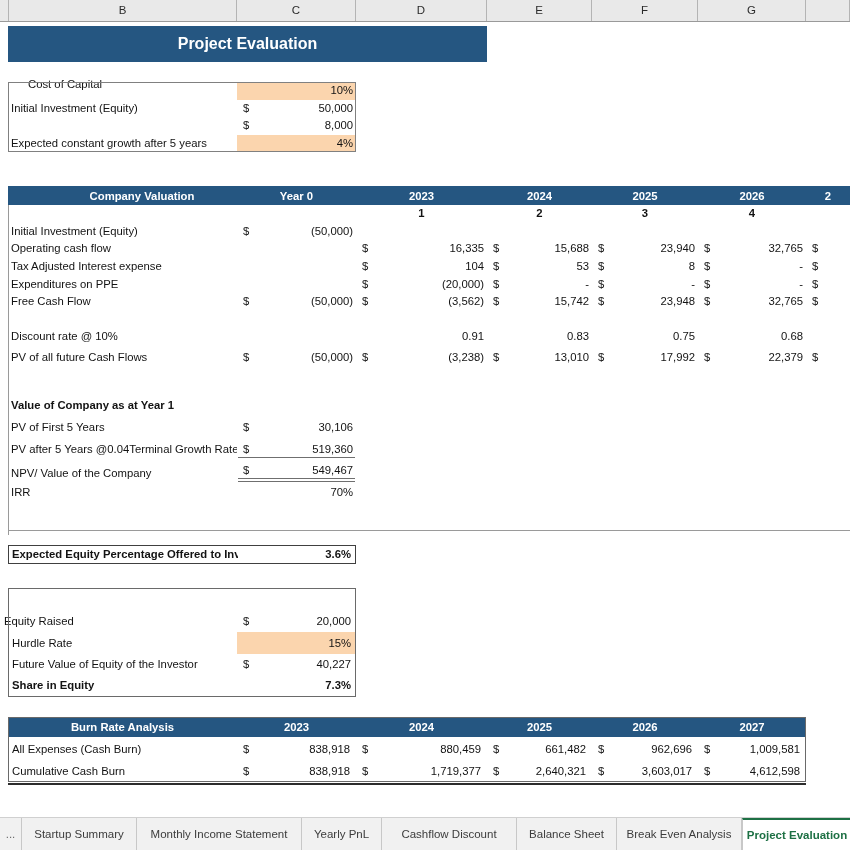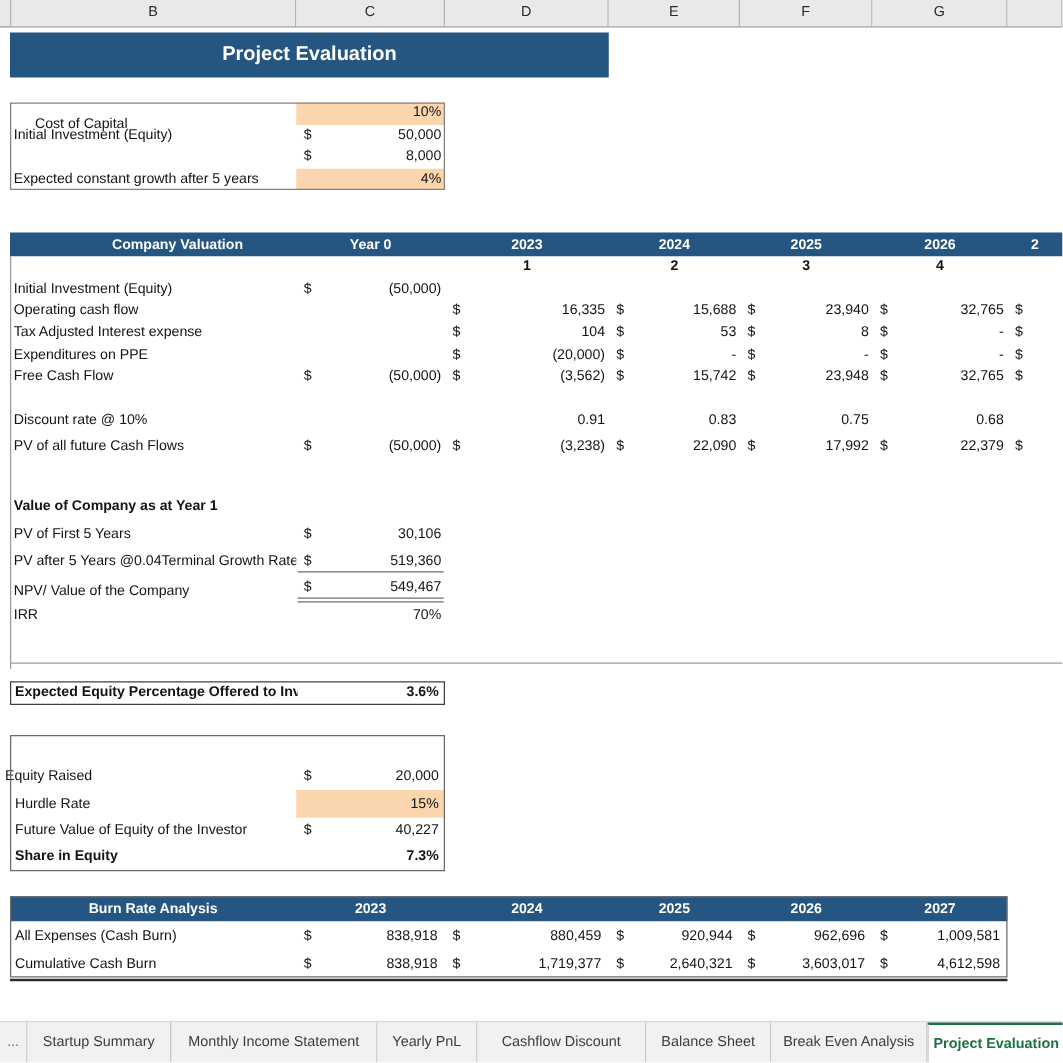--- a/index.html
+++ b/index.html
@@ -120,21 +120,21 @@
       <div class="colhdr" style="left: 356px; width: 131px;">D</div>
       <div class="colhdr" style="left: 487px; width: 105px;">E</div>
       <div class="colhdr" style="left: 592px; width: 106px;">F</div>
       <div class="colhdr" style="left: 698px; width: 108px;">G</div>
       <div class="colhdr" style="left: 806px; width: 44px;"></div>
     </div>
     <div class="banner title" style="left: 8px; top: 26px; width: 479px; height: 36px;">
       <span>Project Evaluation</span>
     </div>
     <div style="position: absolute; left: 237px; top: 82px; width: 119px; height: 17.6px; background: rgb(251, 213, 174);"></div>
-    <div class="cell l pad-l" style="left: 8px; top: 91px; width: 229px; height: 17.6px; padding-left: 20px;">Cost of Capital</div>
+    <div class="cell l pad-l" style="left: 8px; top: 76px; width: 229px; height: 17.6px; padding-left: 20px;">Cost of Capital</div>
     <div class="cell r pad-r" style="left: 237px; top: 82px; width: 119px; height: 17.6px;">10%</div>
     <div class="cell l pad-l" style="left: 8px; top: 99.6px; width: 229px; height: 17.6px;">Initial Investment (Equity)</div>
     <div class="cell l pad-l" style="left: 240px; top: 99.6px; width: 14px; height: 17.6px;">$</div>
     <div class="cell r pad-r" style="left: 237px; top: 99.6px; width: 119px; height: 17.6px;">50,000</div>
     <div class="cell l pad-l" style="left: 240px; top: 117.2px; width: 14px; height: 17.6px;">$</div>
     <div class="cell r pad-r" style="left: 237px; top: 117.2px; width: 119px; height: 17.6px;">8,000</div>
     <div style="position: absolute; left: 237px; top: 134.8px; width: 119px; height: 17.6px; background: rgb(251, 213, 174);"></div>
     <div class="cell l pad-l" style="left: 8px; top: 134.8px; width: 229px; height: 17.6px;">Expected constant growth after 5 years</div>
     <div class="cell r pad-r" style="left: 237px; top: 134.8px; width: 119px; height: 17.6px;">4%</div>
     <div class="box-outline" style="left: 8px; top: 82px; width: 348px; height: 70.4px; border-color: rgb(128, 128, 128);"></div>
@@ -199,21 +199,21 @@
     <div class="cell r pad-r" style="left: 356px; top: 328.2px; width: 131px; height: 17.6px;">0.91</div>
     <div class="cell r pad-r" style="left: 487px; top: 328.2px; width: 105px; height: 17.6px;">0.83</div>
     <div class="cell r pad-r" style="left: 592px; top: 328.2px; width: 106px; height: 17.6px;">0.75</div>
     <div class="cell r pad-r" style="left: 698px; top: 328.2px; width: 108px; height: 17.6px;">0.68</div>
     <div class="cell l pad-l" style="left: 8px; top: 349.32px; width: 229px; height: 17.6px;">PV of all future Cash Flows</div>
     <div class="cell l pad-l" style="left: 240px; top: 349.32px; width: 14px; height: 17.6px;">$</div>
     <div class="cell r pad-r" style="left: 237px; top: 349.32px; width: 119px; height: 17.6px;">(50,000)</div>
     <div class="cell l pad-l" style="left: 359px; top: 349.32px; width: 14px; height: 17.6px;">$</div>
     <div class="cell r pad-r" style="left: 356px; top: 349.32px; width: 131px; height: 17.6px;">(3,238)</div>
     <div class="cell l pad-l" style="left: 490px; top: 349.32px; width: 14px; height: 17.6px;">$</div>
-    <div class="cell r pad-r" style="left: 487px; top: 349.32px; width: 105px; height: 17.6px;">22,090</div>
+    <div class="cell r pad-r" style="left: 487px; top: 349.32px; width: 105px; height: 17.6px;">13,010</div>
     <div class="cell l pad-l" style="left: 595px; top: 349.32px; width: 14px; height: 17.6px;">$</div>
     <div class="cell r pad-r" style="left: 592px; top: 349.32px; width: 106px; height: 17.6px;">17,992</div>
     <div class="cell l pad-l" style="left: 701px; top: 349.32px; width: 14px; height: 17.6px;">$</div>
     <div class="cell r pad-r" style="left: 698px; top: 349.32px; width: 108px; height: 17.6px;">22,379</div>
     <div class="cell l pad-l" style="left: 809px; top: 349.32px; width: 14px; height: 17.6px;">$</div>
     <div style="position: absolute; left: 8px; top: 205px; width: 1px; height: 330px; background: rgb(154, 154, 154);"></div>
     <div class="cell l b pad-l" style="left: 8px; top: 397px; width: 229px; height: 17.6px;">Value of Company as at Year 1</div>
     <div class="cell l pad-l" style="left: 8px; top: 419px; width: 229px; height: 17.6px;">PV of First 5 Years</div>
     <div class="cell l pad-l" style="left: 240px; top: 419px; width: 14px; height: 17.6px;">$</div>
     <div class="cell r pad-r" style="left: 237px; top: 419px; width: 119px; height: 17.6px;">30,106</div>
@@ -250,21 +250,21 @@
     <div style="position: absolute; left: 356px; top: 717px; width: 131px; height: 20px; display: flex; align-items: center; justify-content: center; color: rgb(255, 255, 255); font-weight: bold; font-size: 11.3px;">2024</div>
     <div style="position: absolute; left: 487px; top: 717px; width: 105px; height: 20px; display: flex; align-items: center; justify-content: center; color: rgb(255, 255, 255); font-weight: bold; font-size: 11.3px;">2025</div>
     <div style="position: absolute; left: 592px; top: 717px; width: 106px; height: 20px; display: flex; align-items: center; justify-content: center; color: rgb(255, 255, 255); font-weight: bold; font-size: 11.3px;">2026</div>
     <div style="position: absolute; left: 698px; top: 717px; width: 108px; height: 20px; display: flex; align-items: center; justify-content: center; color: rgb(255, 255, 255); font-weight: bold; font-size: 11.3px;">2027</div>
     <div class="cell l pad-l" style="left: 9px; top: 739px; width: 229px; height: 21.472px;">All Expenses (Cash Burn)</div>
     <div class="cell l pad-l" style="left: 240px; top: 739px; width: 14px; height: 21.472px;">$</div>
     <div class="cell r pad-r" style="left: 237px; top: 739px; width: 116px; height: 21.472px;">838,918</div>
     <div class="cell l pad-l" style="left: 359px; top: 739px; width: 14px; height: 21.472px;">$</div>
     <div class="cell r pad-r" style="left: 356px; top: 739px; width: 128px; height: 21.472px;">880,459</div>
     <div class="cell l pad-l" style="left: 490px; top: 739px; width: 14px; height: 21.472px;">$</div>
-    <div class="cell r pad-r" style="left: 487px; top: 739px; width: 102px; height: 21.472px;">920,944</div>
+    <div class="cell r pad-r" style="left: 487px; top: 739px; width: 102px; height: 21.472px;">661,482</div>
     <div class="cell l pad-l" style="left: 595px; top: 739px; width: 14px; height: 21.472px;">$</div>
     <div class="cell r pad-r" style="left: 592px; top: 739px; width: 103px; height: 21.472px;">962,696</div>
     <div class="cell l pad-l" style="left: 701px; top: 739px; width: 14px; height: 21.472px;">$</div>
     <div class="cell r pad-r" style="left: 698px; top: 739px; width: 105px; height: 21.472px;">1,009,581</div>
     <div class="cell l pad-l" style="left: 9px; top: 760.472px; width: 229px; height: 21.472px;">Cumulative Cash Burn</div>
     <div class="cell l pad-l" style="left: 240px; top: 760.472px; width: 14px; height: 21.472px;">$</div>
     <div class="cell r pad-r" style="left: 237px; top: 760.472px; width: 116px; height: 21.472px;">838,918</div>
     <div class="cell l pad-l" style="left: 359px; top: 760.472px; width: 14px; height: 21.472px;">$</div>
     <div class="cell r pad-r" style="left: 356px; top: 760.472px; width: 128px; height: 21.472px;">1,719,377</div>
     <div class="cell l pad-l" style="left: 490px; top: 760.472px; width: 14px; height: 21.472px;">$</div>

